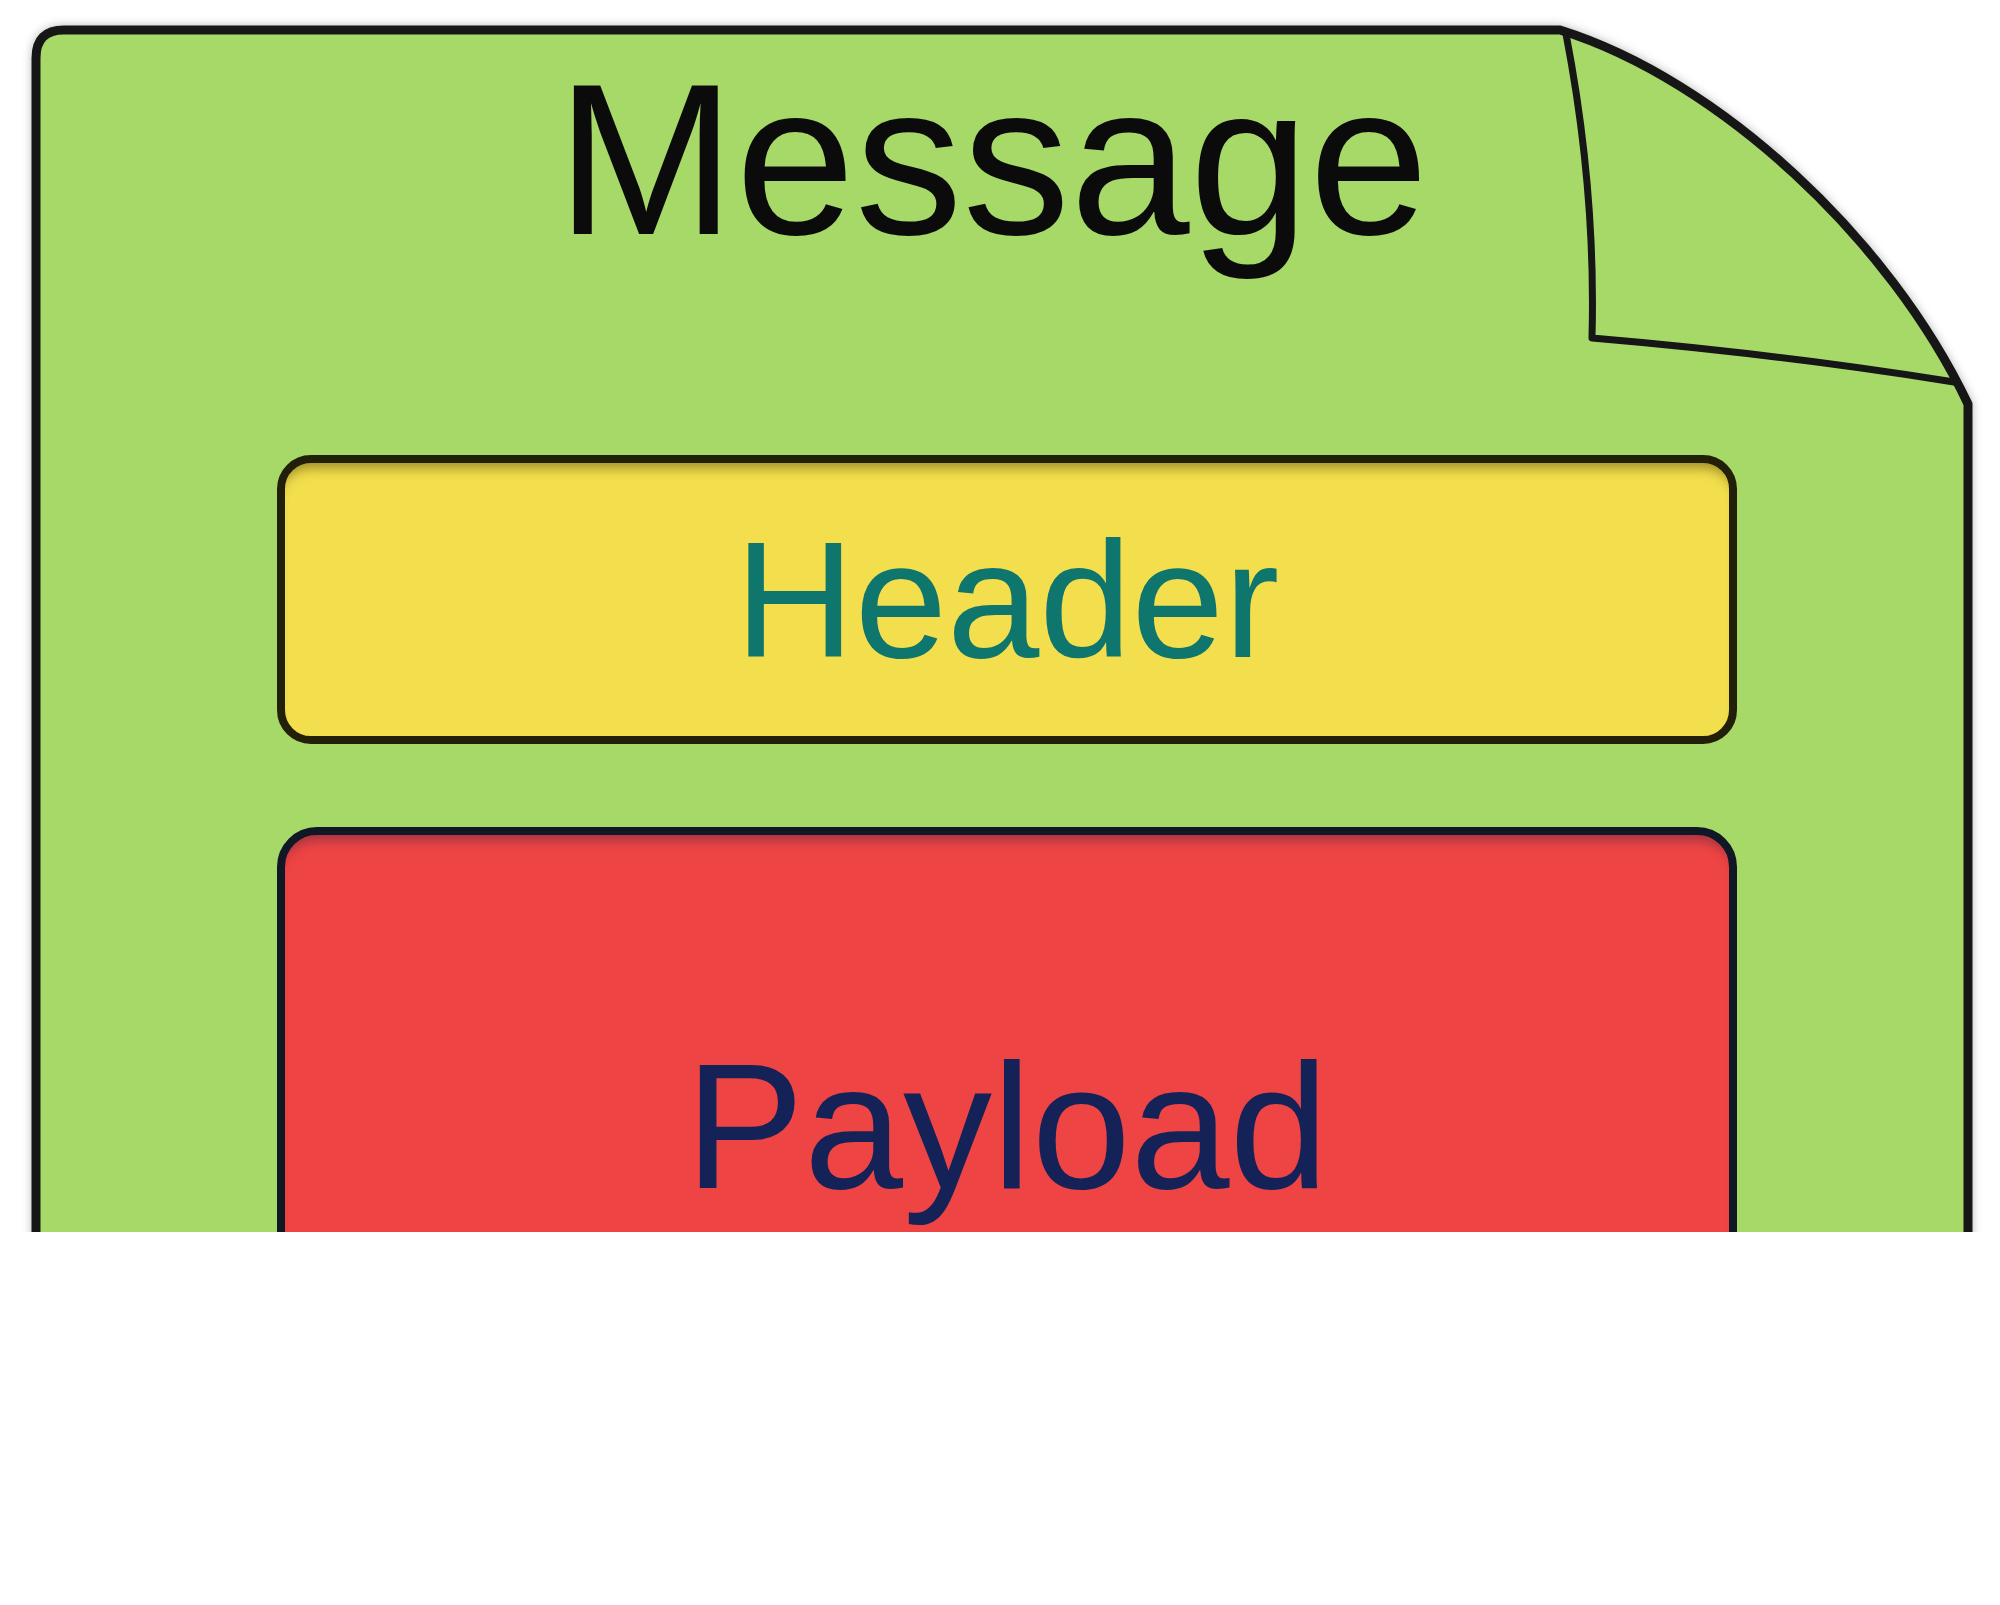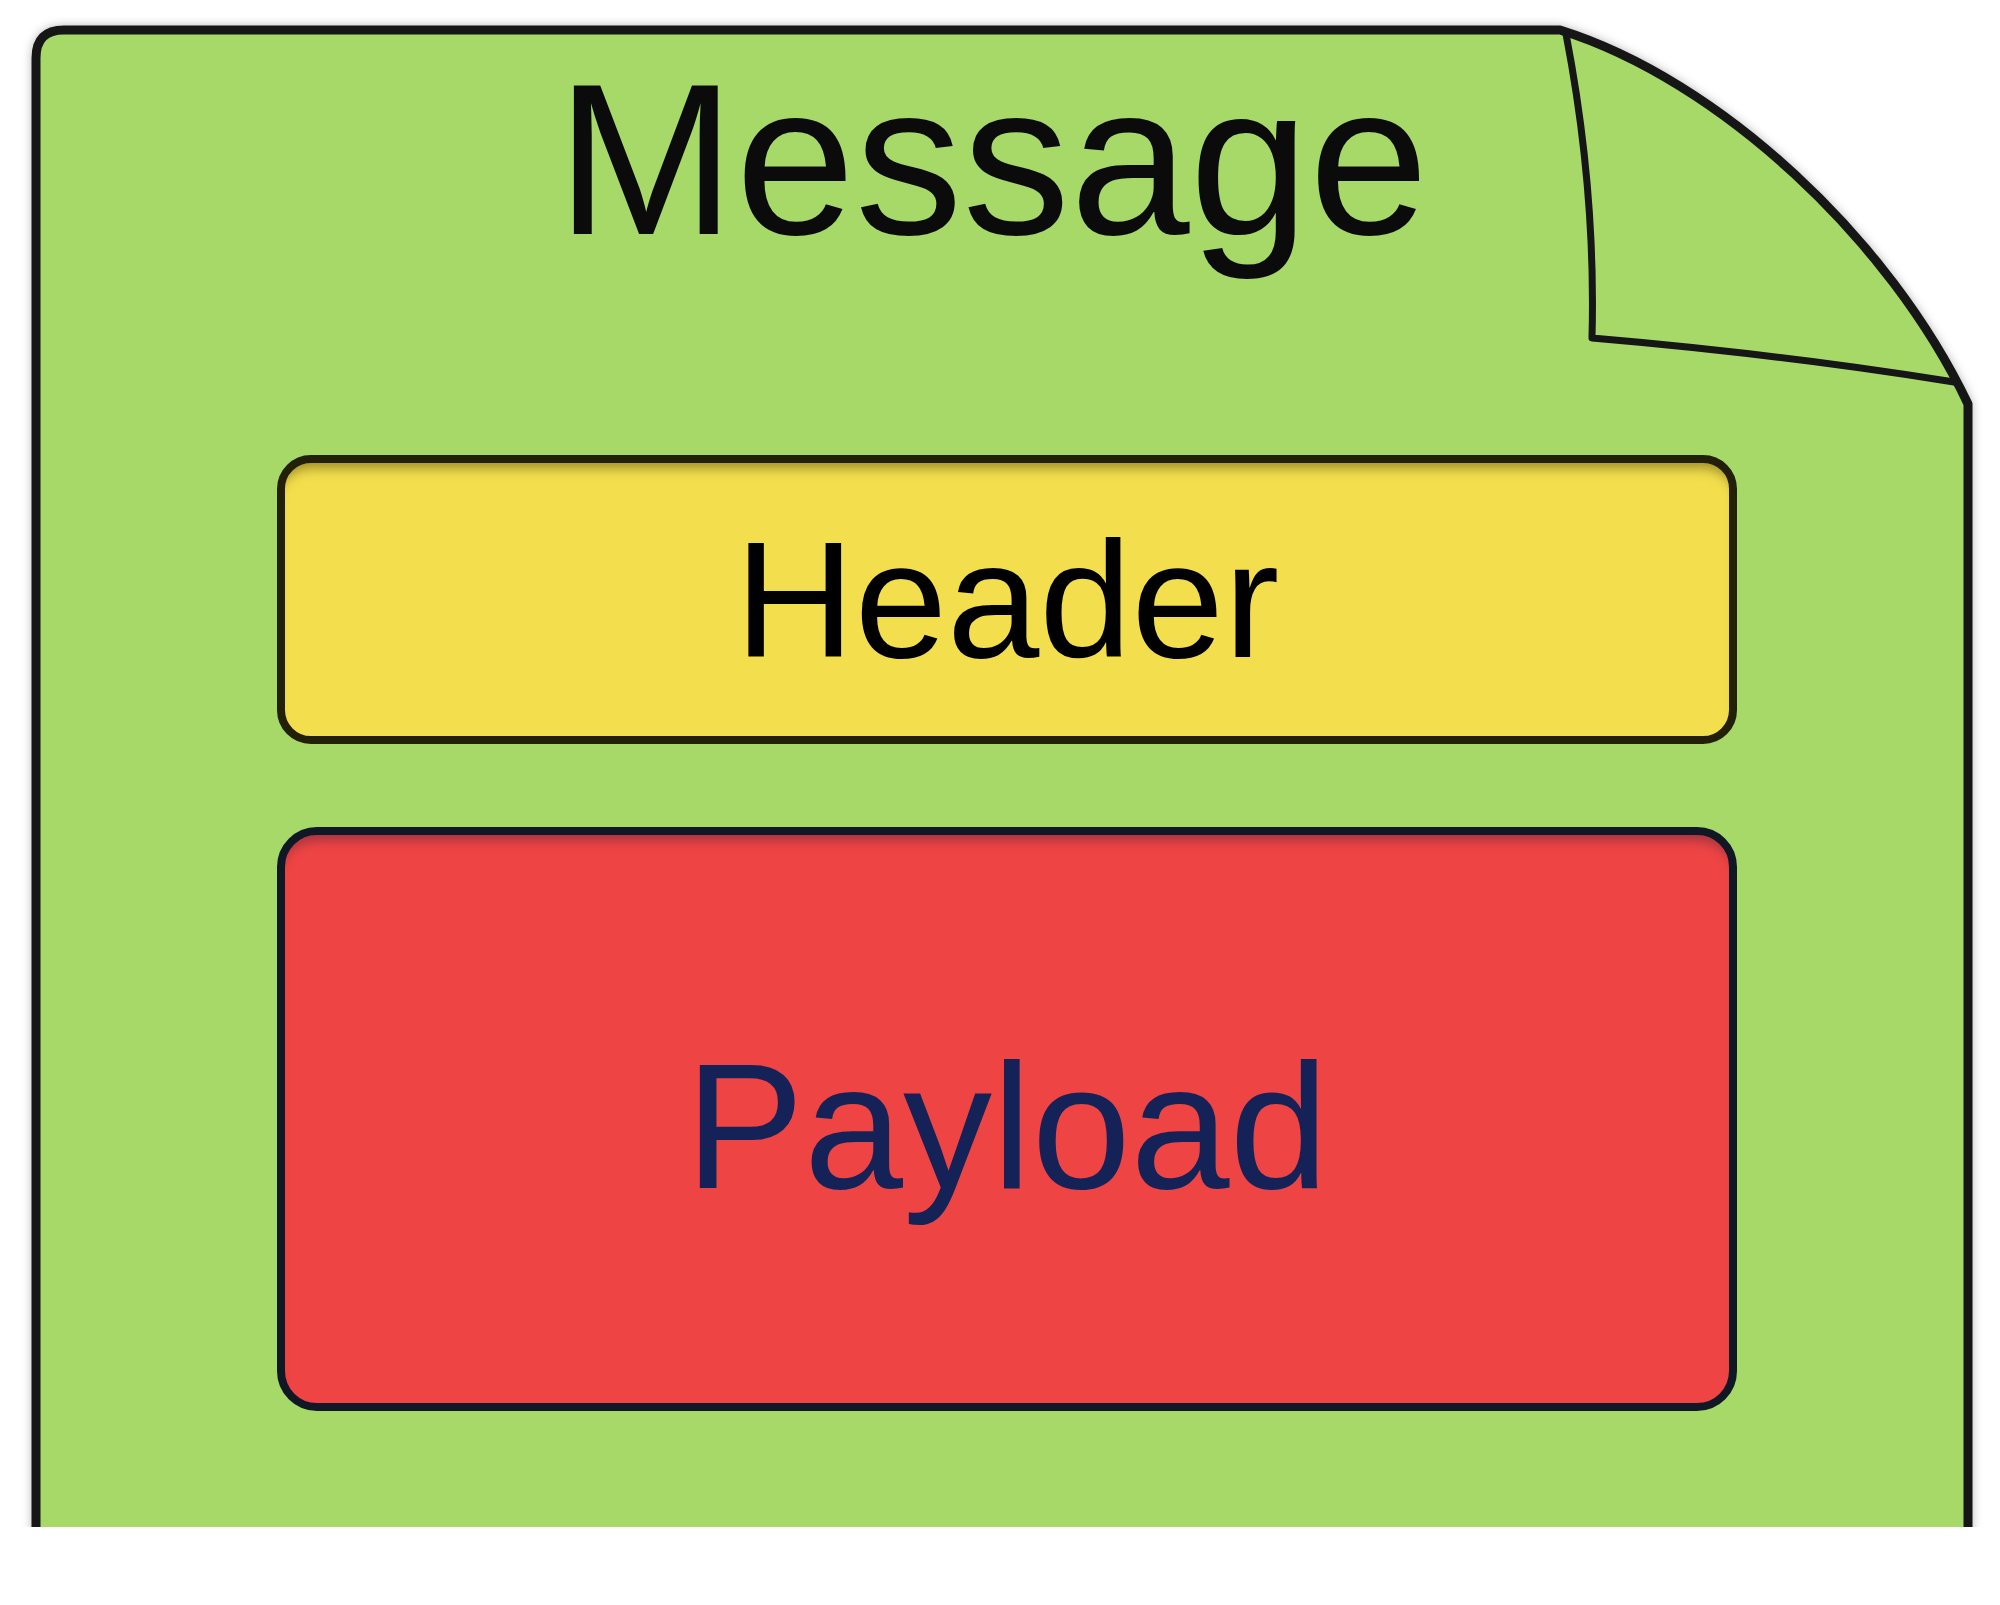--- a/index.html
+++ b/index.html
@@ -1,18 +1,18 @@
 <!DOCTYPE html>
 <html><head>
 <meta charset="utf-8">
 <style>
   html,body{margin:0;padding:0;background:#ffffff;}
   .stage{
     position:relative;
-    width:2000px;height:1527px;
+    width:2000px;height:1232px;
     background:#ffffff;
     overflow:hidden;
     font-family:"Liberation Sans","DejaVu Sans",sans-serif;
   }
   svg.note-shape{
     position:absolute;left:0;top:0;width:2000px;height:1605px;
     filter:drop-shadow(0 0 5px rgba(0,0,0,0.28));
   }
   .note-title{
     position:absolute;
@@ -64,20 +64,20 @@
              Z" fill="#a7d969" stroke="#161616" stroke-width="9" stroke-linejoin="round"></path>
 
     <path d="M 1566 34
              Q 1596 190, 1592 338
              Q 1780 354, 1954 382" fill="none" stroke="#161616" stroke-width="7" stroke-linecap="round" stroke-linejoin="round"></path>
   </svg>
 
   <div class="note-title" style="color: rgb(11, 11, 11);">Message</div>
 
   <div class="box header-box" style="background-color: rgb(243, 223, 77); border-color: rgb(35, 32, 10);">
-    <span style="color: #000000;">Header</span>
+    <span style="color: #0f766e;">Header</span>
   </div>
 
   <div class="box payload-box" style="background-color: #ef4444; border-color: rgb(16, 24, 38);">
     <span style="color: rgb(20, 34, 88);">Payload</span>
   </div>
 
 </div>
 
 </body></html>

